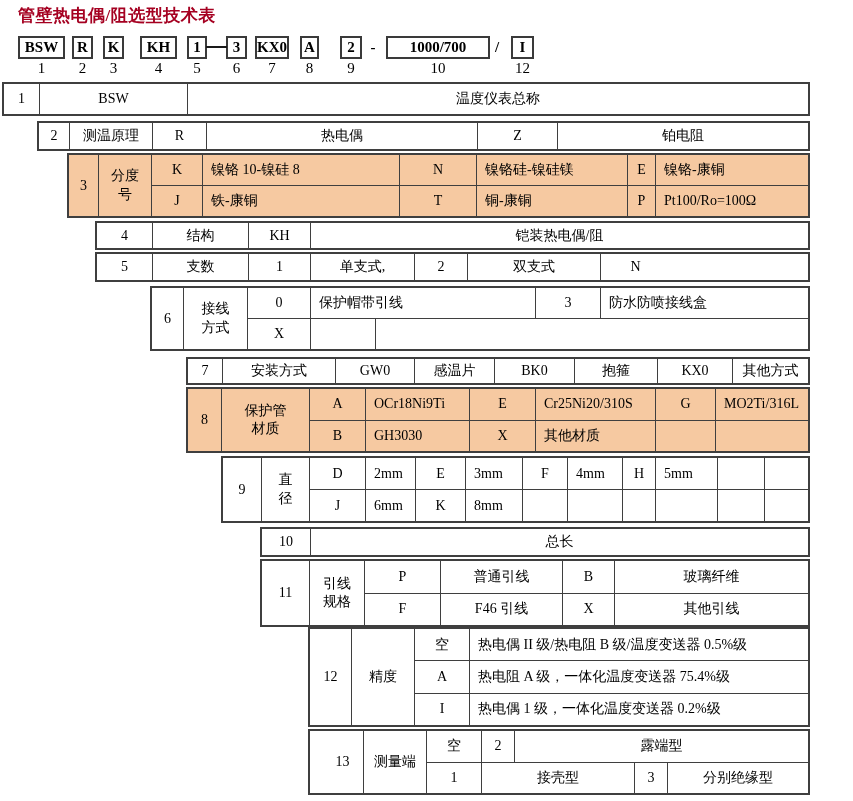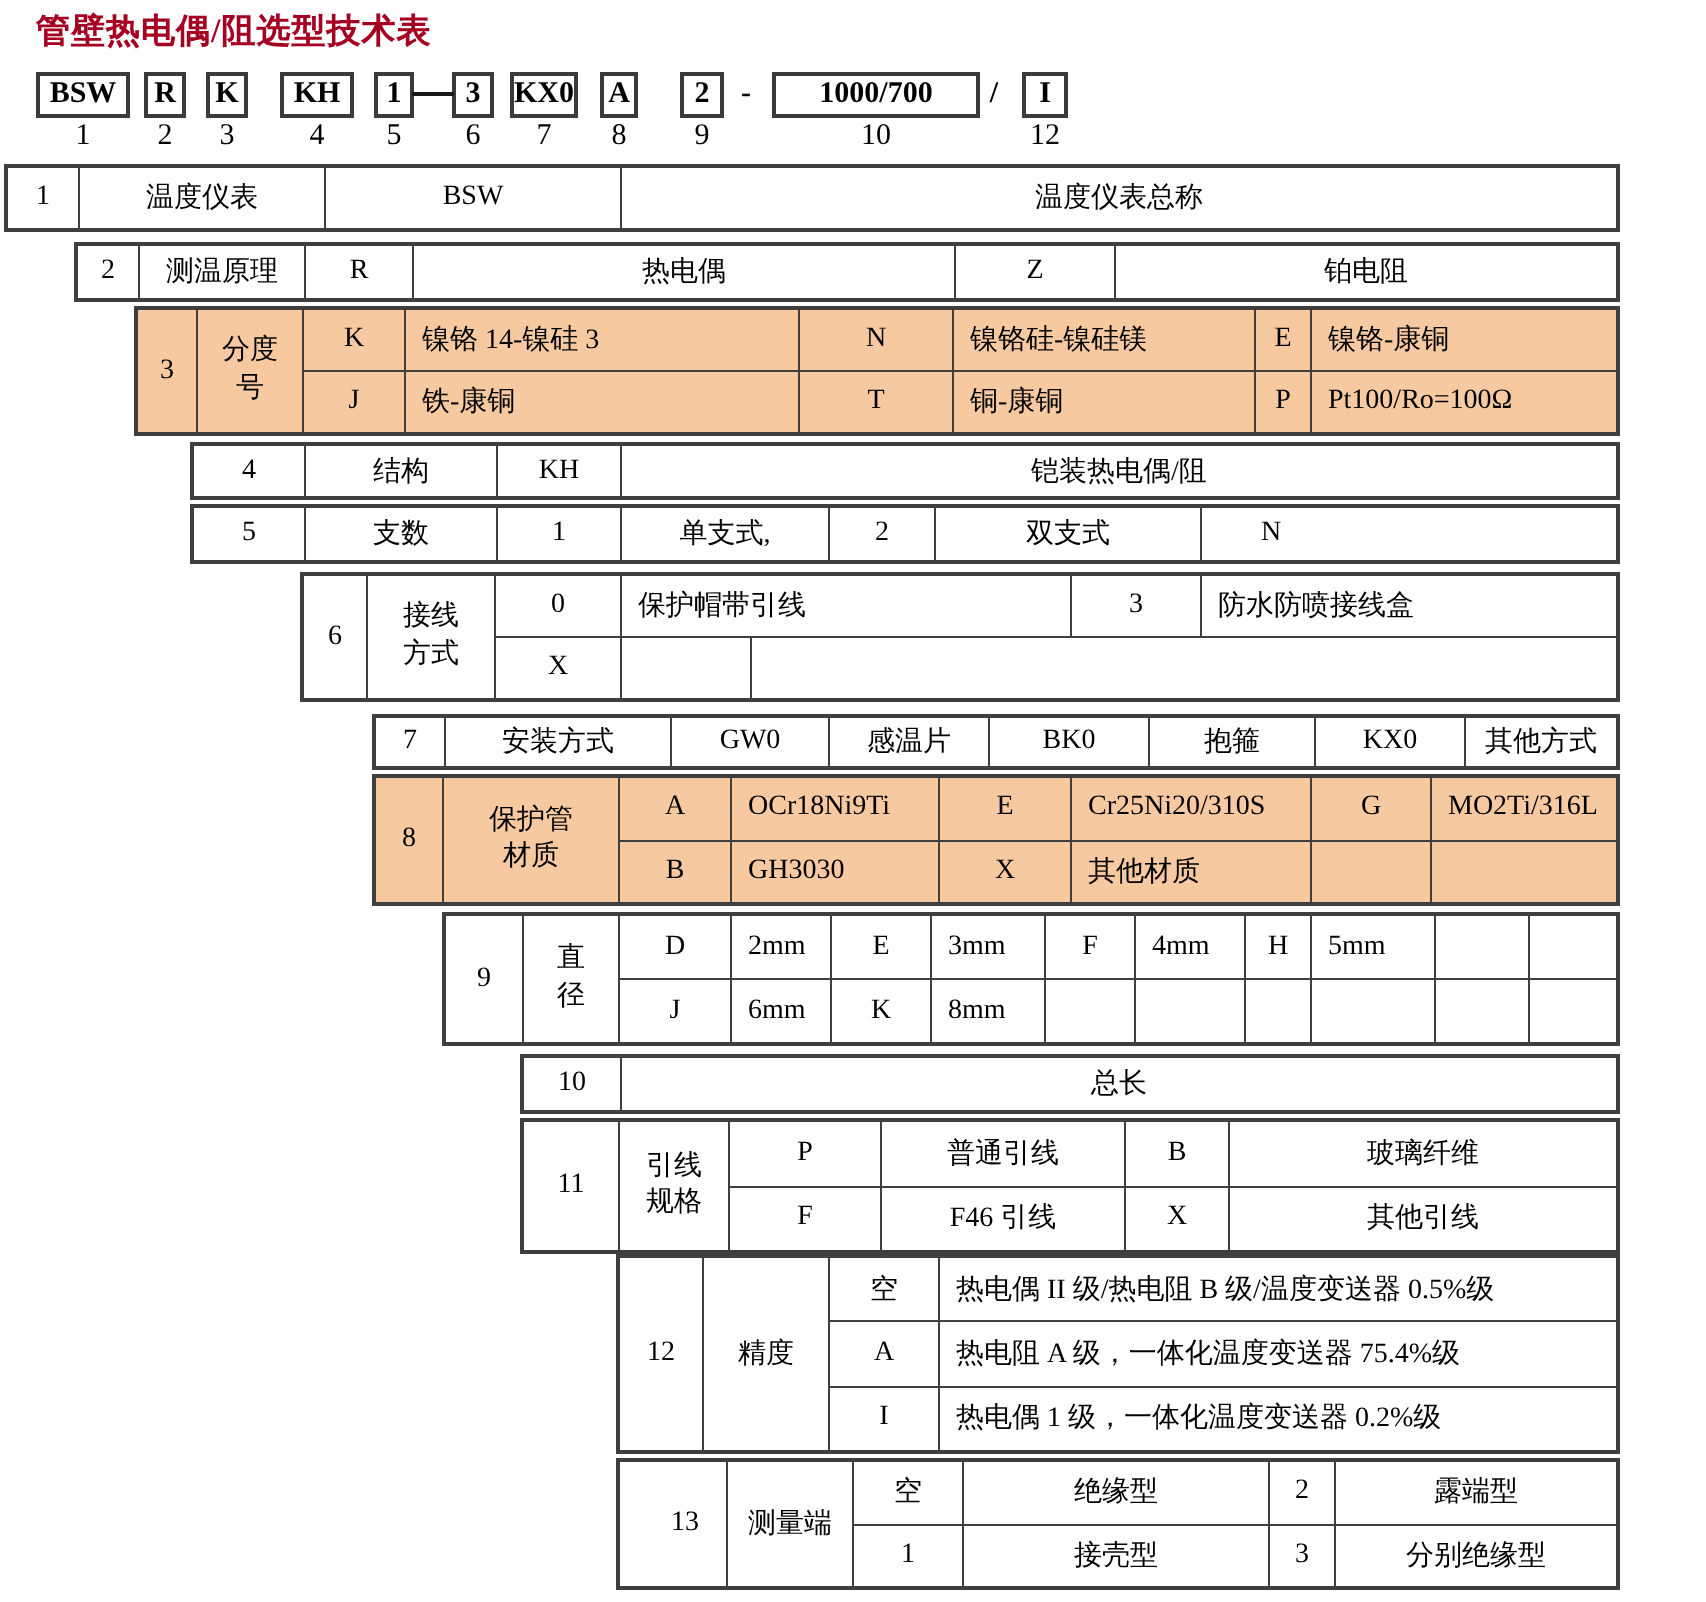--- a/index.html
+++ b/index.html
@@ -60,23 +60,20 @@
       <div class="codenum" style="left: 522.5px;">12</div>
       <div class="conn" style="left: 206px; width: 21px;"></div>
       <div class="codesep" style="left: 364px; width: 18px;">-</div>
       <div class="codesep" style="left: 490px; width: 14px;">/</div>
     </div>
   <div id="table">
       <div class="band" style="left: 2px; top: 82px; width: 808px; height: 34px;">
         <div class="cell" style="width: 35px;">
           <span>1</span>
         </div>
-        <div class="cell" style="width: 123px;">
-          <span>温度仪表</span>
-        </div>
         <div class="cell" style="width: 148px;">
           <span>BSW</span>
         </div>
         <div class="cell grow">
           <span>温度仪表总称</span>
         </div>
       </div>
       <div class="band" style="left: 37px; top: 121px; width: 773px; height: 30px;">
         <div class="cell" style="width: 30px;">
           <span>2</span>
@@ -103,21 +100,21 @@
         </div>
         <div class="hcell w2" style="width: 53px; font-family: Liberation Mono, monospace;">
           <span>分度号</span>
         </div>
         <div class="rowswrap">
           <div class="subrow">
             <div class="cell" style="width: 50px;">
               <span>K</span>
             </div>
             <div class="cell l" style="width: 197px;">
-              <span>镍铬 14-镍硅 3</span>
+              <span>镍铬 10-镍硅 8</span>
             </div>
             <div class="cell" style="width: 77px;">
               <span>N</span>
             </div>
             <div class="cell l" style="width: 151px;">
               <span>镍铬硅-镍硅镁</span>
             </div>
             <div class="cell" style="width: 28px;">
               <span>E</span>
             </div>
@@ -438,23 +435,20 @@
           <span>13</span>
         </div>
         <div class="hcell" style="width: 63px;">
           <span>测量端</span>
         </div>
         <div class="rowswrap">
           <div class="subrow">
             <div class="cell" style="width: 54px;">
               <span>空</span>
             </div>
-            <div class="cell" style="width: 153px;">
-              <span>绝缘型</span>
-            </div>
             <div class="cell" style="width: 33px;">
               <span>2</span>
             </div>
             <div class="cell grow">
               <span>露端型</span>
             </div>
           </div>
           <div class="subrow">
             <div class="cell" style="width: 54px;">
               <span>1</span>

